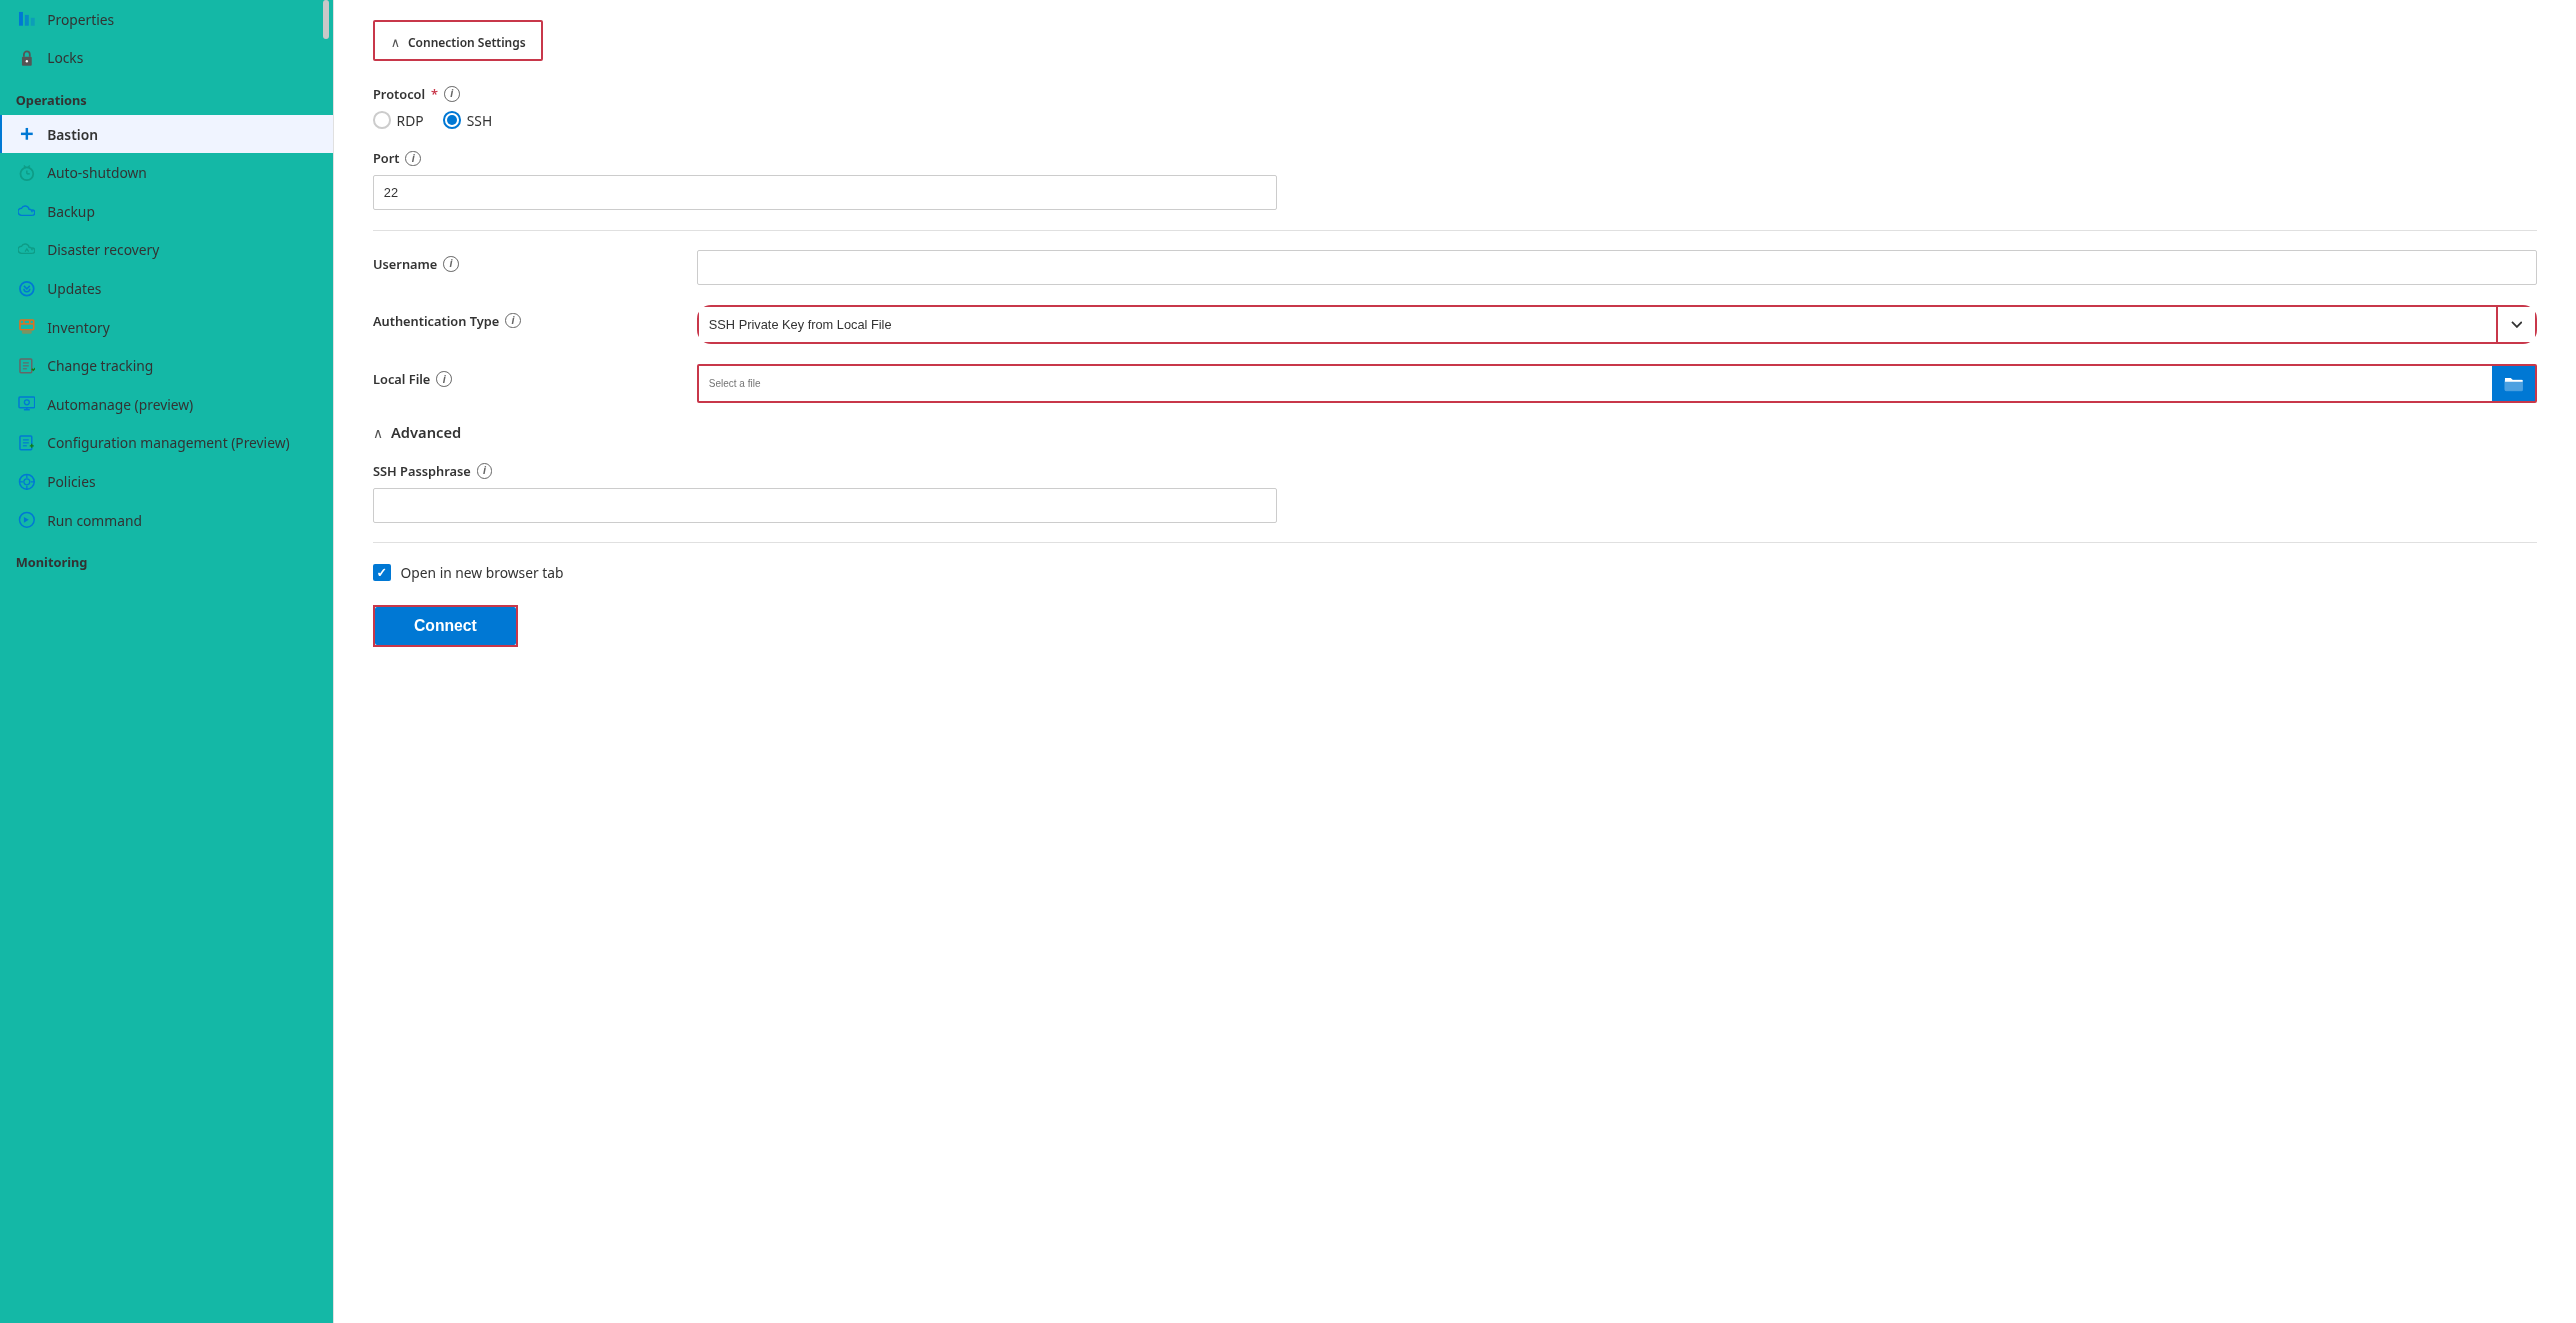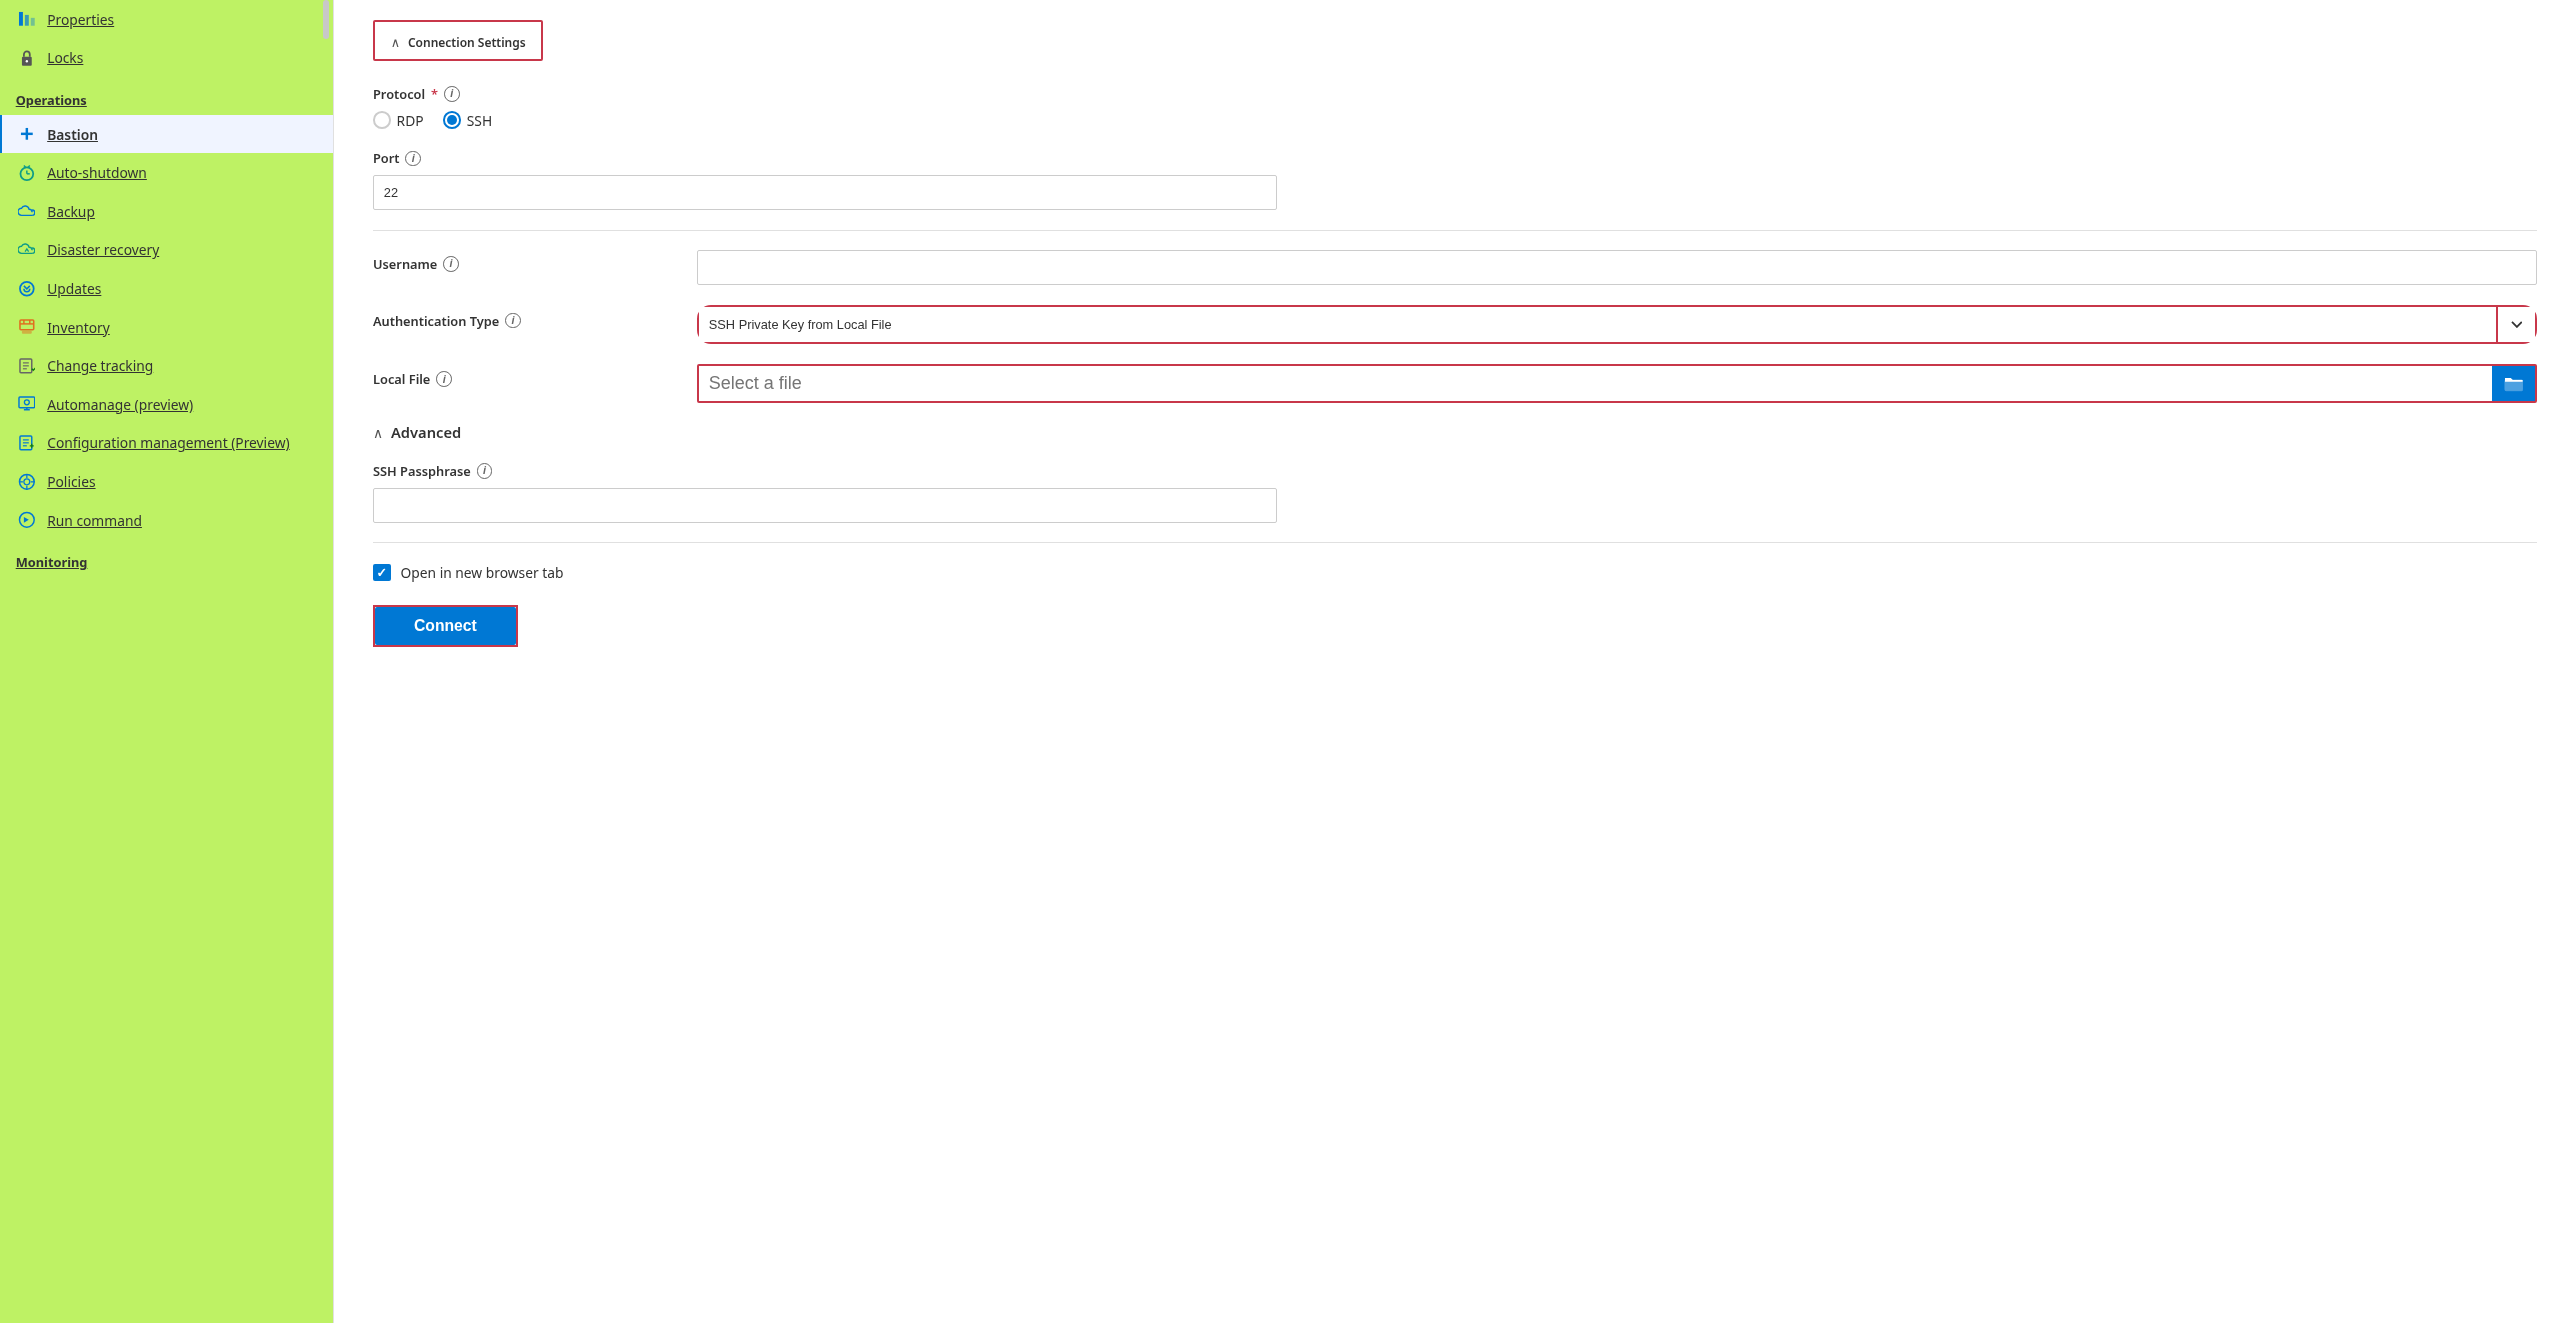--- a/index.html
+++ b/index.html
@@ -2,26 +2,25 @@
 <html><head>
   <meta charset="utf-8">
   <style>
     * { box-sizing: border-box; margin: 0; padding: 0; }
     body { font-family: 'Segoe UI', system-ui, sans-serif; font-size: 13.8px; background: #fff; color: #333; display: flex; height: 100vh; overflow: hidden; }
 
     
     .sidebar {
       width: 334px;
       min-width: 334px;
-      background: #bef264;
+      background: #14b8a6;
       border-right: 1px solid #e0e0e0;
       overflow-y: auto;
       padding: 0;
       position: relative;
-      text-decoration: underline;
     }
 
     .sidebar-scroll-indicator {
       position: absolute;
       top: 0;
       right: 3.9px;
       width: 5.9px;
       height: 39px;
       background: #c8c8c8;
       border-radius: 2.9px;
@@ -237,21 +236,21 @@
       display: flex;
       border: 1px solid #ccc;
       border-radius: 2px;
     }
 
     .file-text {
       flex: 1;
       height: 35px;
       border: none;
       padding: 0 9.8px;
-      font-size: 18px;
+      font-size: 10px;
       color: #999;
       background: #fff;
       outline: none;
     }
 
     .file-btn {
       width: 43px;
       height: 35px;
       background: #0078d4;
       border: none;

